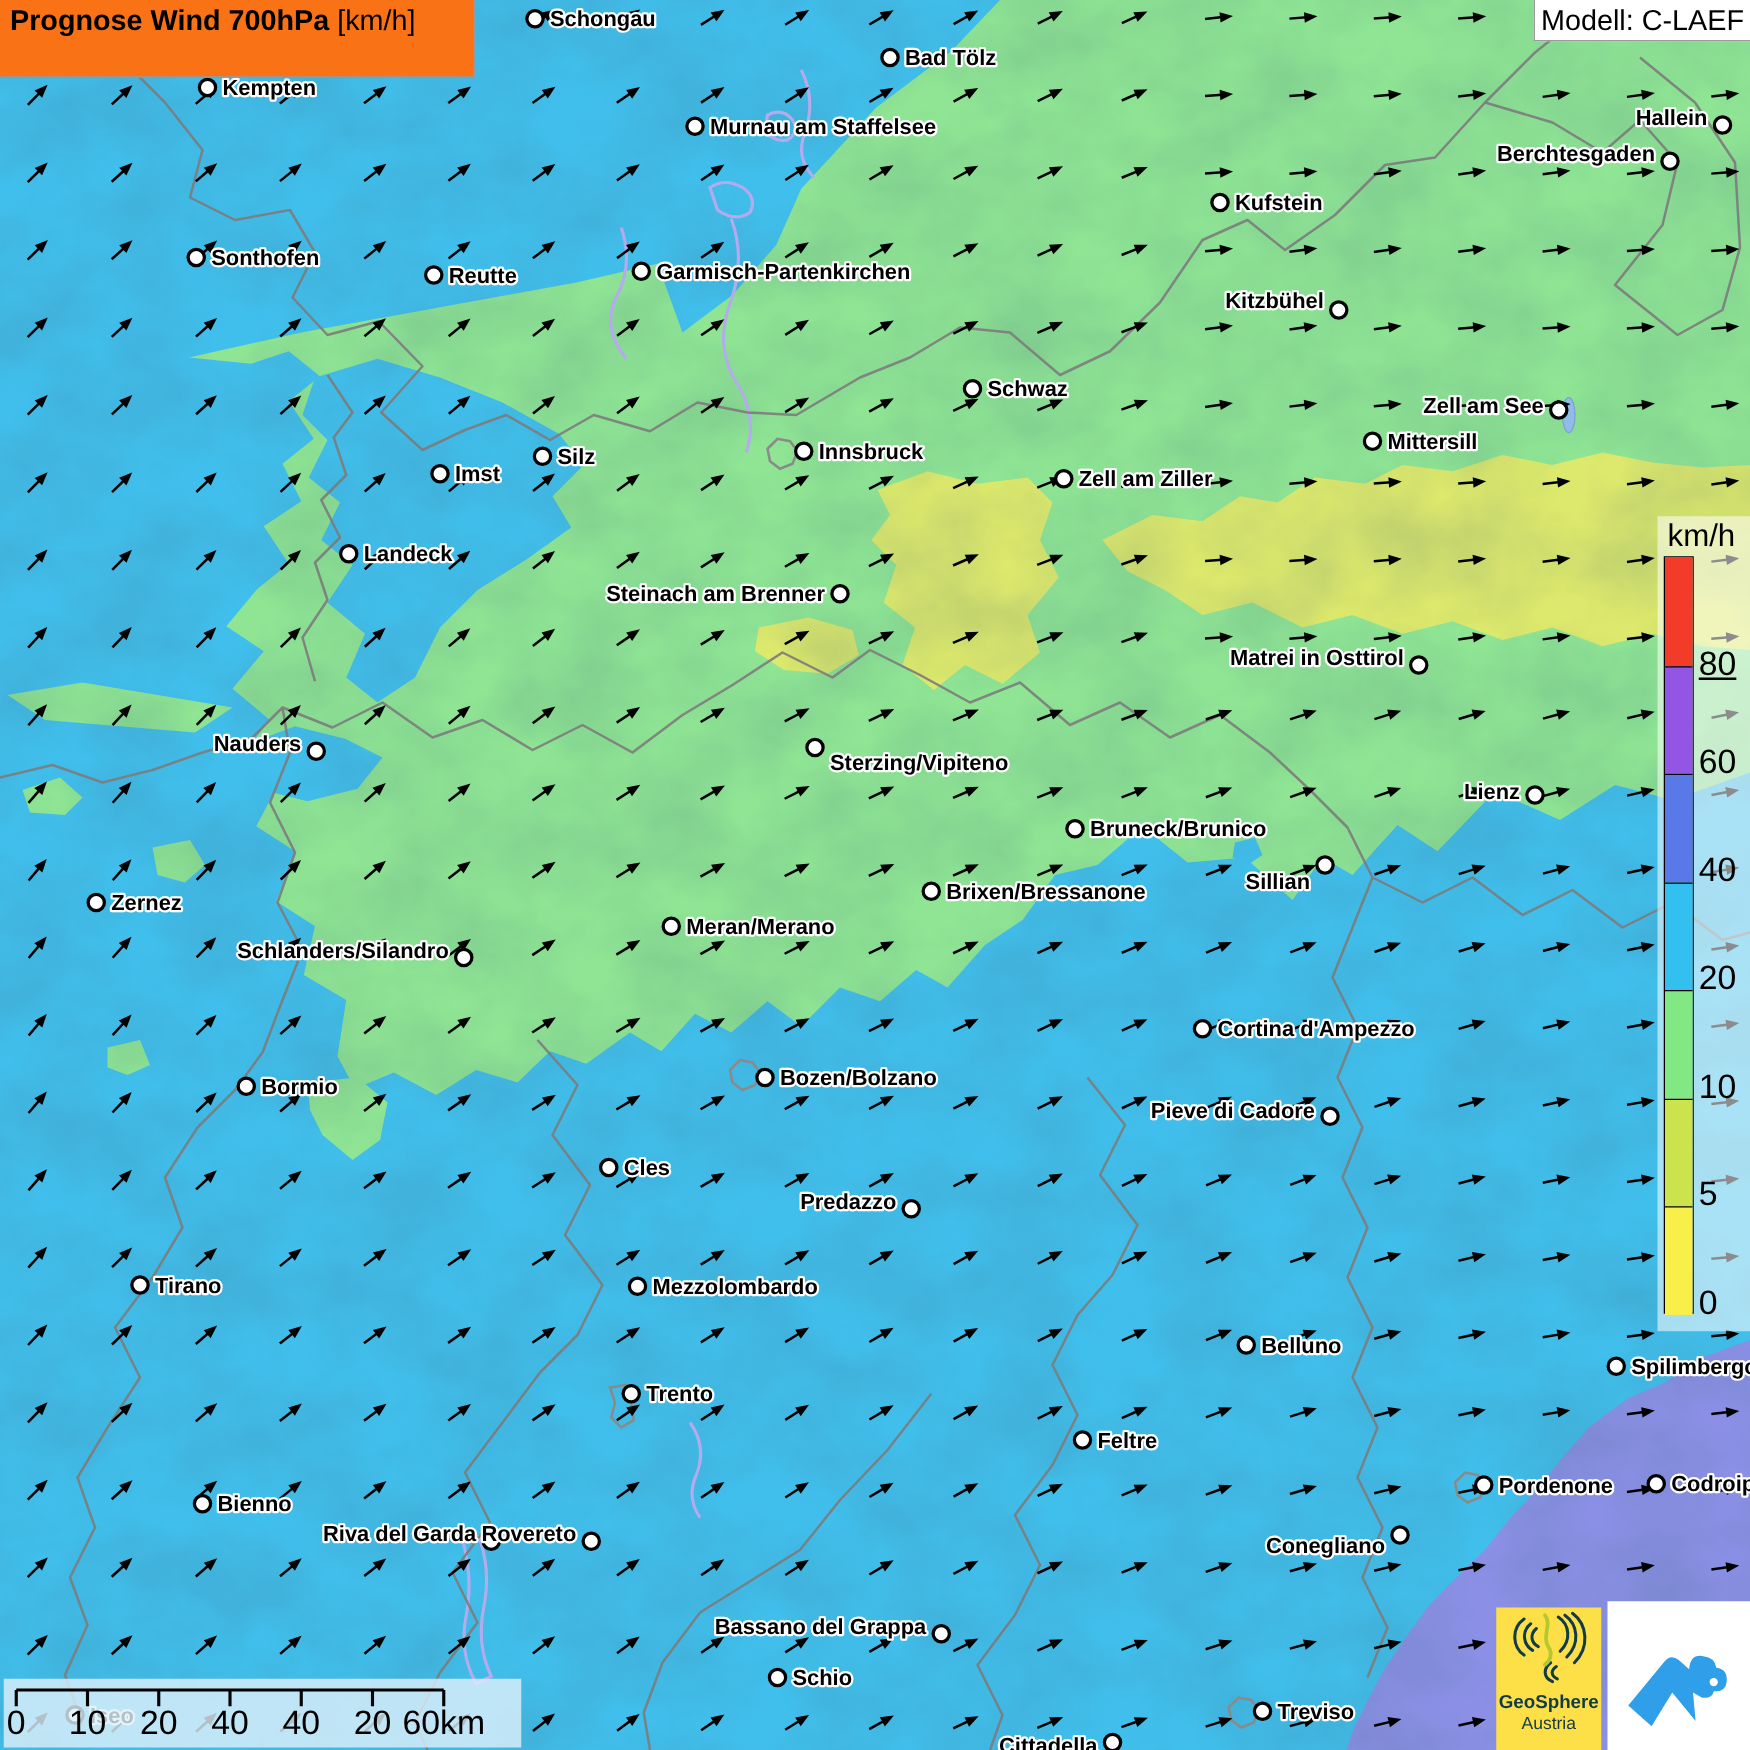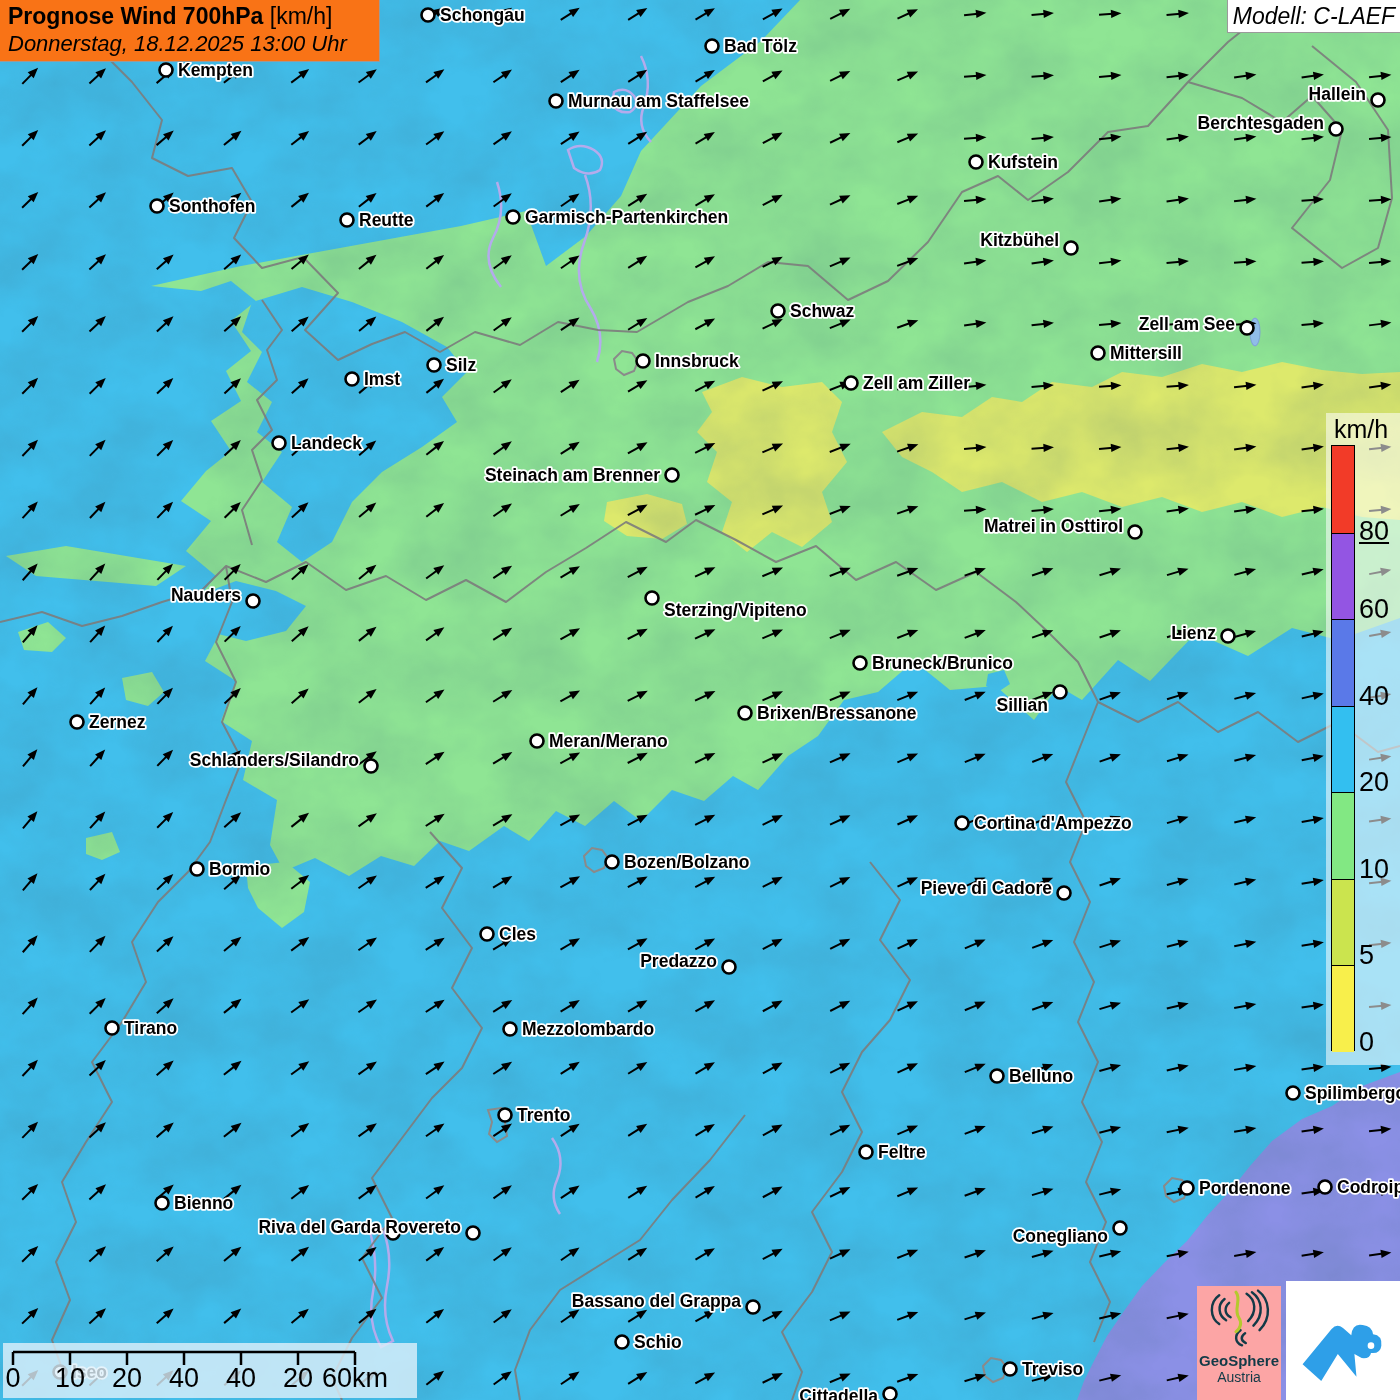--- a/index.html
+++ b/index.html
@@ -10,37 +10,37 @@
   .citylabel{font:bold 17.5px "Liberation Sans",sans-serif;fill:#000;
              paint-order:stroke;stroke:#ffffff;stroke-width:3.5px;stroke-linejoin:round;}
   
   .titlebox{position:absolute;left:0;top:0;width:380px;height:62px;background:#f97316;
             border-right:1px solid #9a9a9a;border-bottom:1px solid #9a9a9a;box-sizing:border-box;}
   .titlebox .l1{position:absolute;left:8px;top:3px;font-size:23px;font-weight:bold;color:#000;white-space:nowrap;}
   .titlebox .l1 .unit{font-weight:normal;}
   .titlebox .l2{position:absolute;left:8px;top:31px;font-size:22px;font-style:italic;color:#000;white-space:nowrap;}
   .modelbox{position:absolute;right:0;top:0;width:173px;height:33px;background:#ffffff;
             border-left:1px solid #9a9a9a;border-bottom:1px solid #9a9a9a;box-sizing:border-box;
-            font-size:23px;font-style:italic;color:#000;text-align:center;line-height:32px;}
+            font-size:23px;color:#000;text-align:center;line-height:32px;}
   
   .legend{position:absolute;left:1326px;top:413px;width:74px;height:652px;
           background:rgba(255,255,255,0.55);}
   .legend .ltitle{position:absolute;left:8px;top:2px;font-size:25px;color:#000;}
   .legend .lbar{position:absolute;left:5px;top:32px;width:24px;height:606px;
                 border:1.5px solid #000;box-sizing:border-box;}
   .legend .seg{width:100%;box-sizing:border-box;}
   .legend .seg + .seg{border-top:1.5px solid #000;}
   .legend .ltick{position:absolute;left:33px;width:40px;height:28px;font-size:27px;color:#000;}
   
   .scalebar{position:absolute;left:3px;top:1343px;width:414px;height:55px;
             background:rgba(222,240,250,0.8);}
   .scalebar .slabel{position:absolute;top:20px;width:90px;margin-left:-45px;text-align:center;
                     font-size:27px;color:#000;}
   
-  .logogeo{position:absolute;left:1197px;top:1286px;width:84px;height:114px;background:#fca5a5;text-align:center;}
+  .logogeo{position:absolute;left:1197px;top:1286px;width:84px;height:114px;background:#fde047;text-align:center;}
   .logogeo .gname{font-size:15px;font-weight:bold;color:#123a47;margin-top:-2px;}
   .logogeo .gsub{font-size:14px;color:#123a47;}
   .logoblue{position:absolute;left:1286px;top:1281px;width:114px;height:119px;background:#ffffff;}
 </style>
 </head>
 <body>
 
 <div class="stage">
 
   <svg class="mapsvg" width="1400" height="1400" viewBox="0 0 1400 1400">
@@ -2283,21 +2283,20 @@
           <text x="878" y="1402" text-anchor="end" class="citylabel">Cittadella</text>
         </g>
       </g>
   </svg>
 
   <div class="titlebox">
     <div class="l1">
       <span>Prognose Wind 700hPa</span>
       <span class="unit">[km/h]</span>
     </div>
-    <div class="l2">Donnerstag, 18.12.2025 13:00 Uhr</div>
   </div>
 
   <div class="modelbox">Modell: C-LAEF</div>
 
   <div class="legend" id="legend">
     <div class="ltitle">km/h</div>
     <div class="lbar" id="legend-bar">
         <div class="seg" style="height: 86.5714px; background: rgb(242, 59, 40);"></div>
         <div class="seg" style="height: 86.5714px; background: rgb(147, 85, 227);"></div>
         <div class="seg" style="height: 86.5714px; background: rgb(90, 121, 232);"></div>

